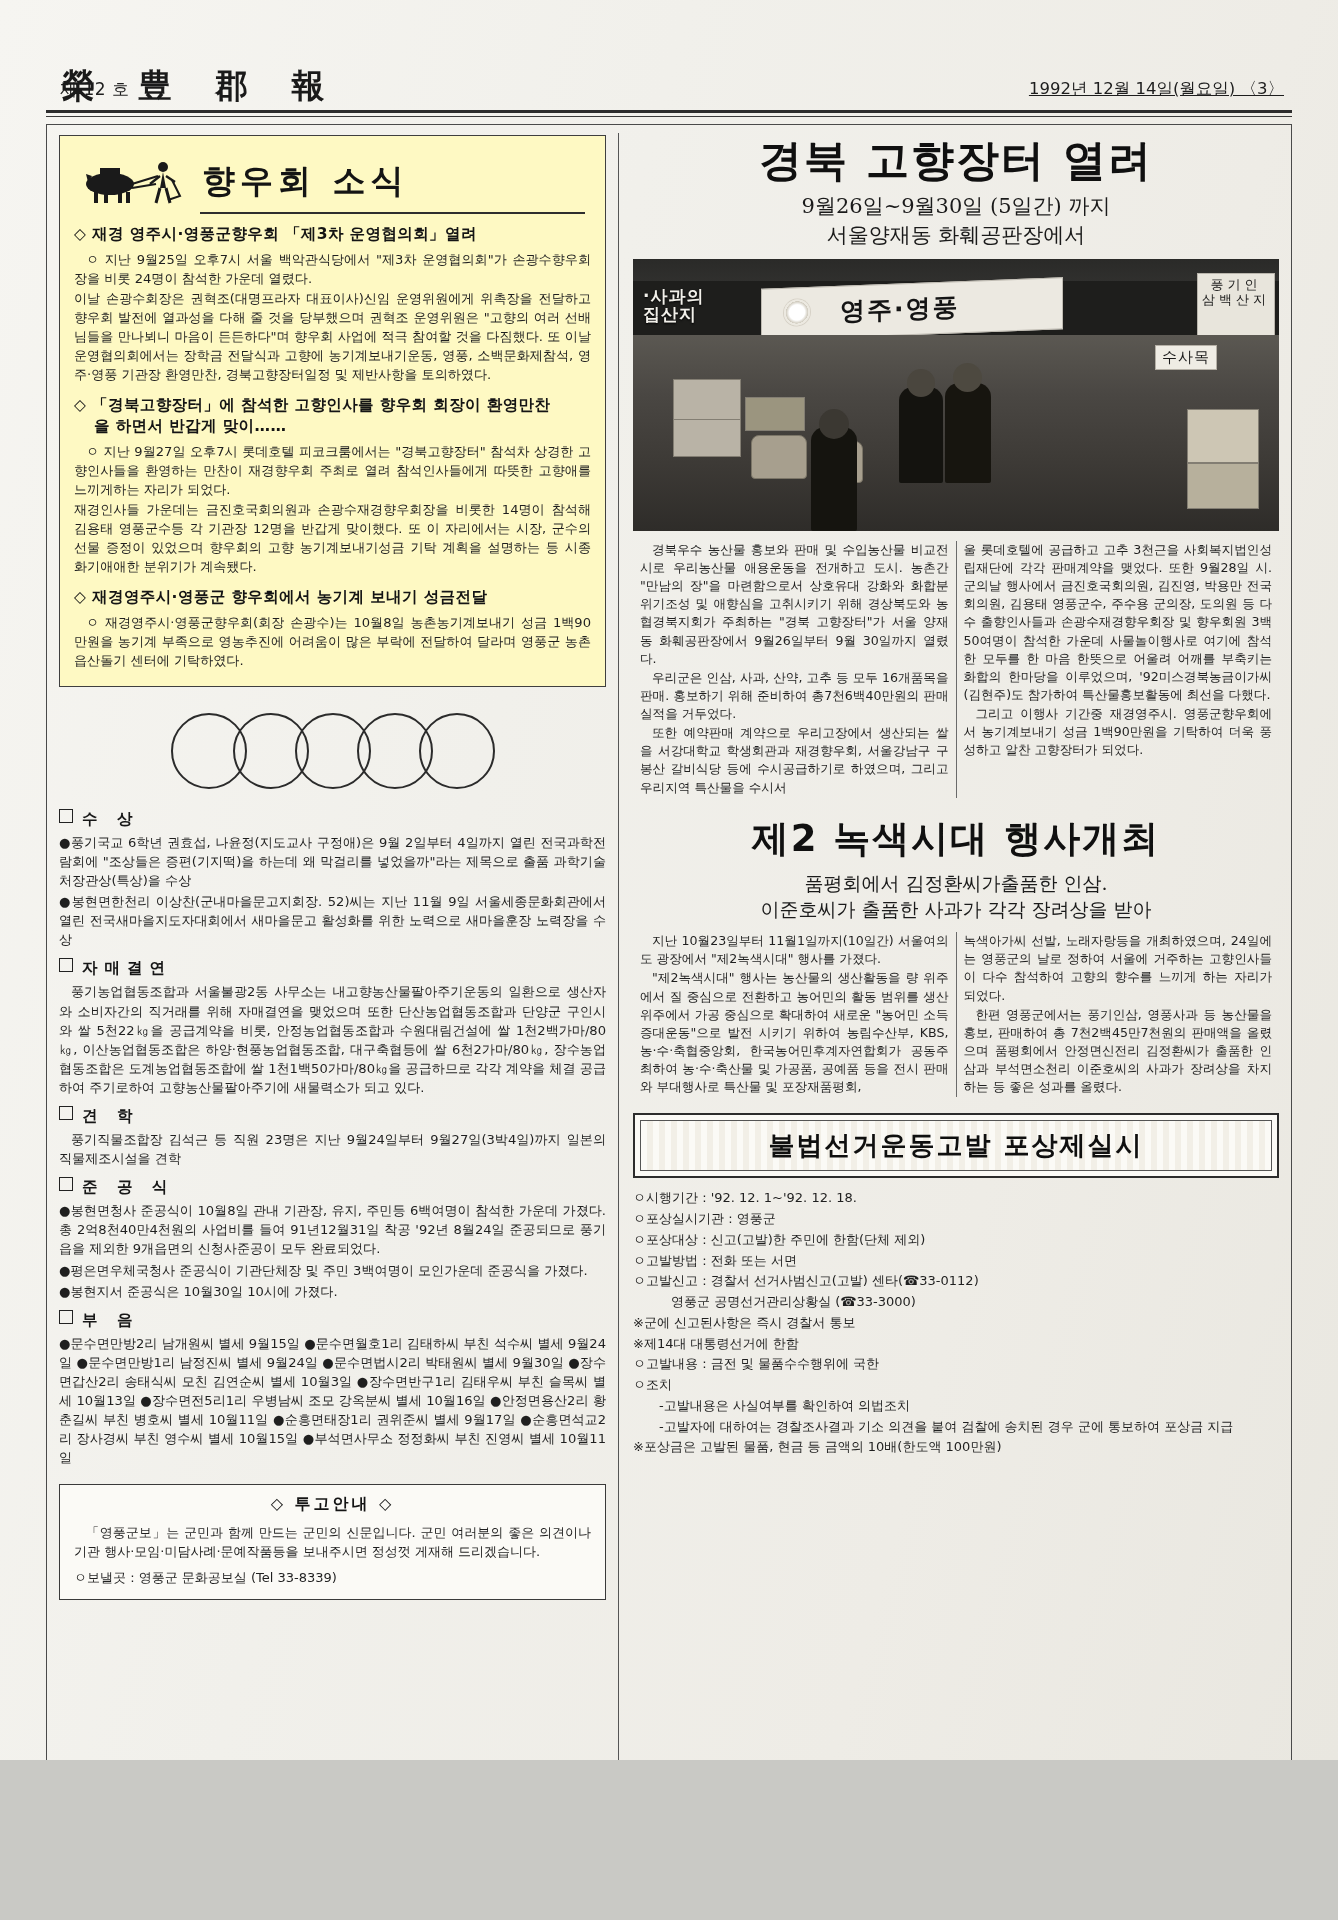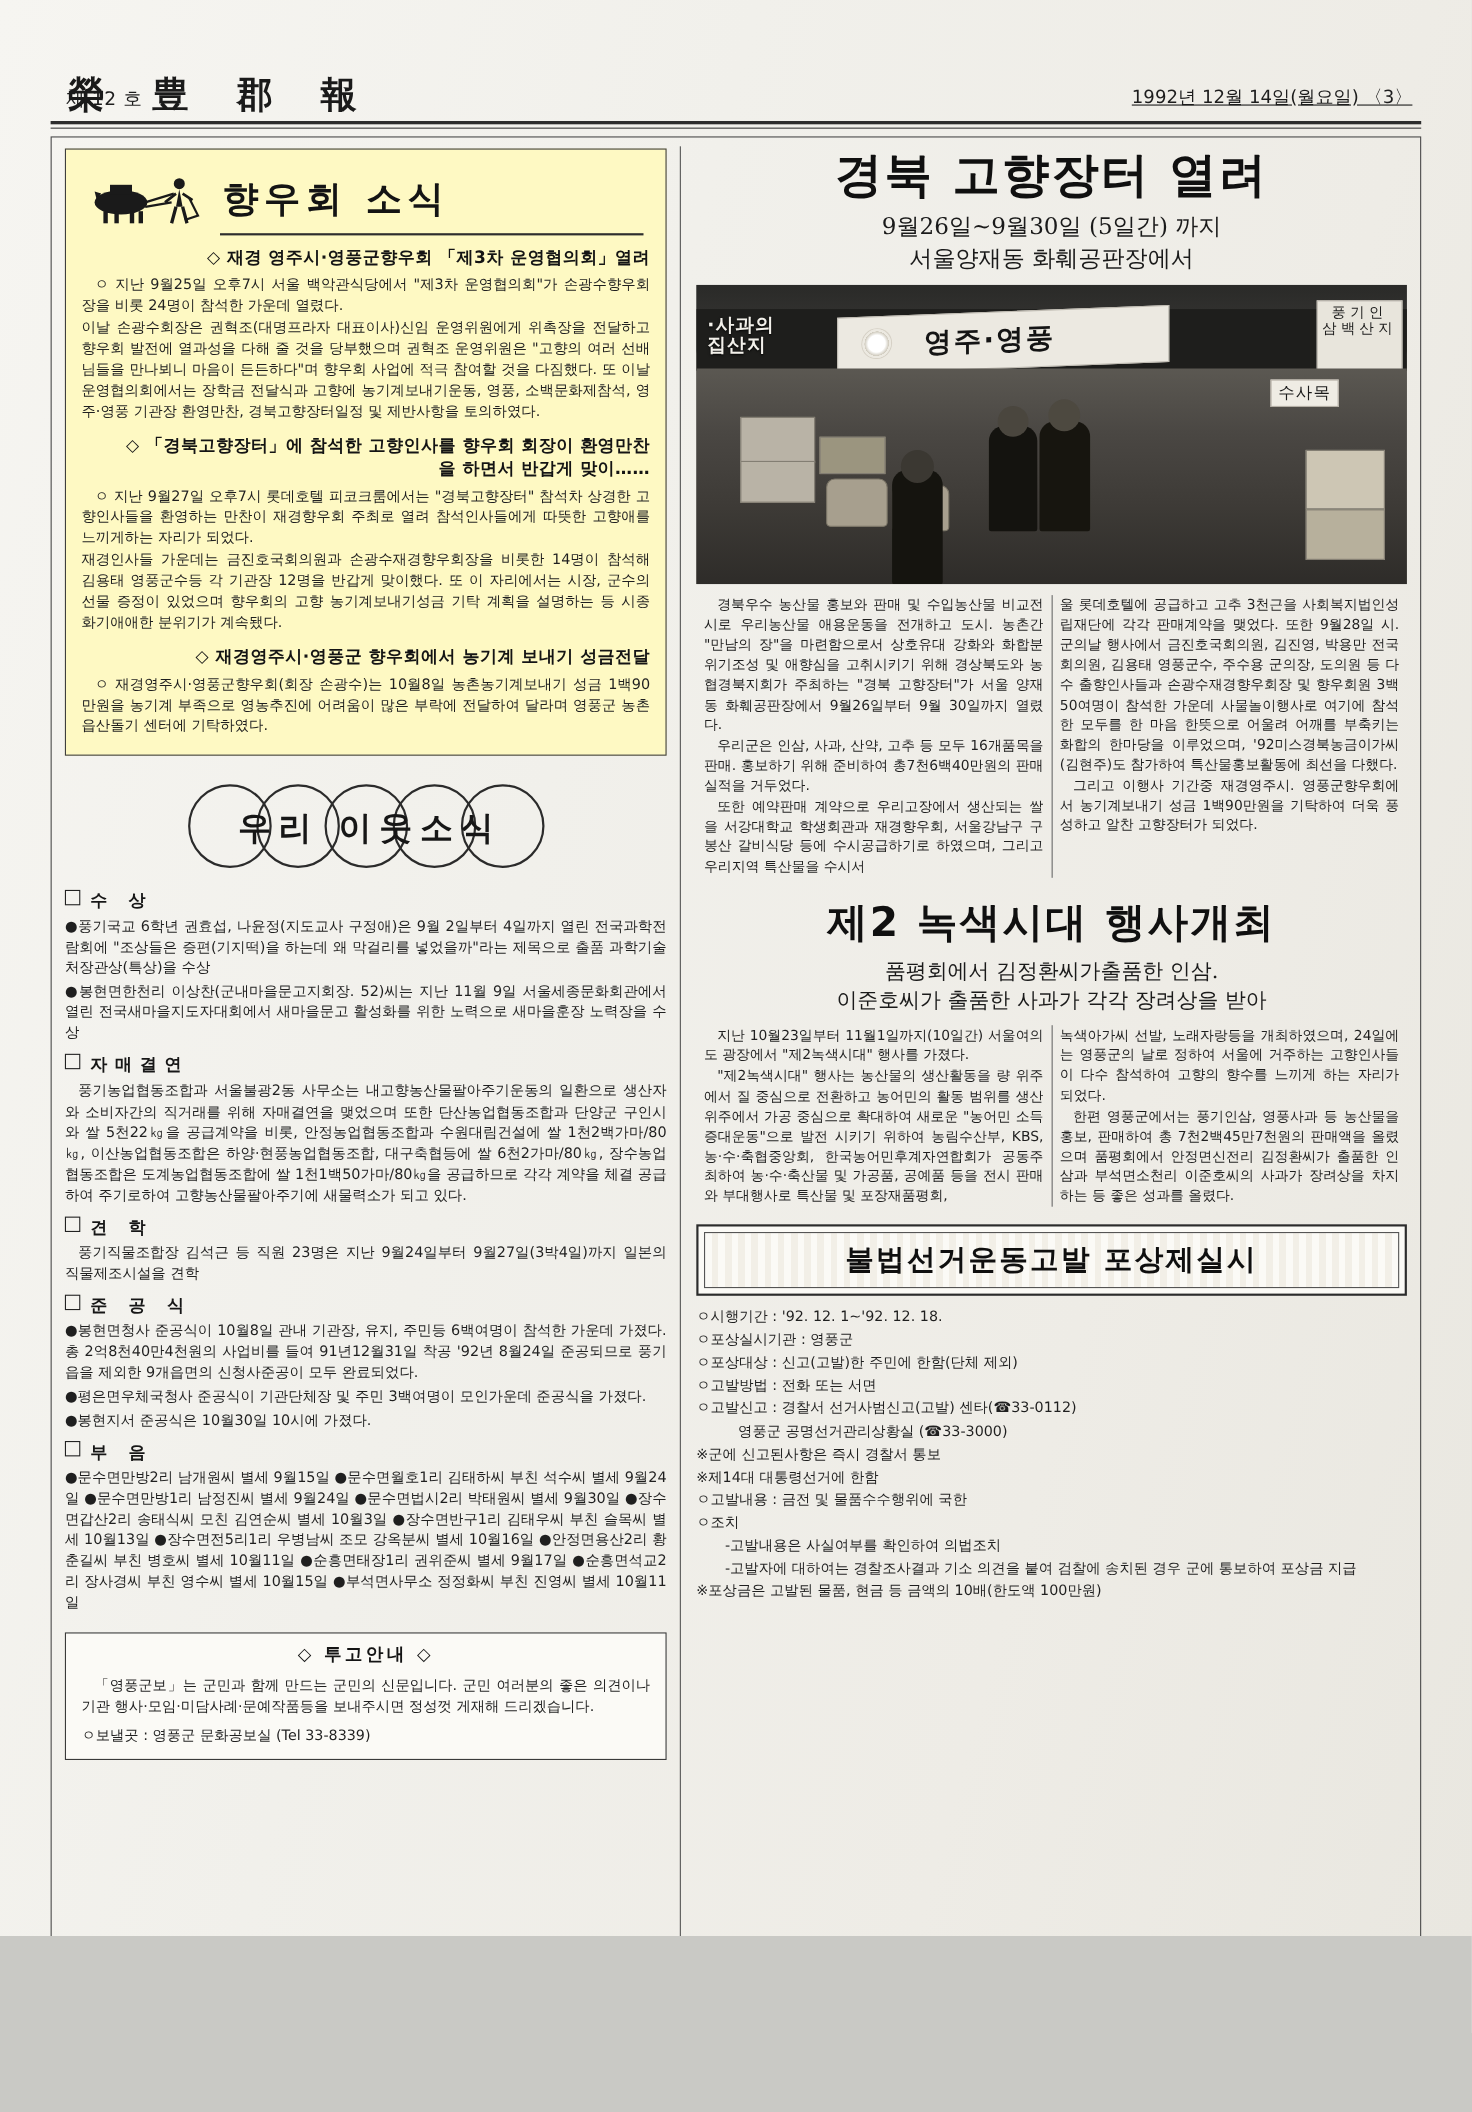--- a/index.html
+++ b/index.html
@@ -45,21 +45,21 @@
 
   
   .hyangwoo-box{border:1.5px solid #3f3f3f;box-sizing:border-box;padding:12px 14px 14px 14px;
                 background:#fef9c3;position:relative;}
   .hw-head{display:flex;align-items:flex-end;gap:14px;padding:6px 4px 2px 6px;}
   .ox-art{width:108px;height:52px;position:relative;flex:0 0 auto;}
   .hw-title{font-size:33px;font-weight:bold;letter-spacing:5px;color:#141414;
             font-family:"DejaVu Sans","Liberation Sans",sans-serif;padding-bottom:2px;}
   .hw-underline{border-top:2px solid #2e2e2e;margin:4px 6px 10px 126px;}
 
-  .sub-head{font-size:15.5px;font-weight:bold;color:#141414;margin:10px 0 6px 0;letter-spacing:.4px;text-align:right;}
+  .sub-head{font-size:15.5px;font-weight:bold;color:#141414;margin:10px 0 6px 0;letter-spacing:.4px;}
   .sub-head .l2{display:block;padding-left:20px;}
 
   
   .neighbor-logo{position:relative;height:86px;margin:26px 0 10px 0;}
   .nb-circles{position:absolute;left:50%;top:0;transform:translateX(-50%);display:flex;}
   .nb-circles span{width:72px;height:72px;border:2px solid #2b2b2b;border-radius:50%;
                    background:transparent;margin-left:-14px;}
   .nb-circles span:first-child{margin-left:0;}
   .nb-text{position:absolute;left:0;right:0;top:20px;text-align:center;
            font-size:30px;font-weight:bold;letter-spacing:7px;color:#161616;text-indent:7px;}
@@ -194,21 +194,20 @@
         </div>
 
         <div class="neighbor-logo">
           <div class="nb-circles">
             <span></span>
             <span></span>
             <span></span>
             <span></span>
             <span></span>
           </div>
-          <div class="nb-text">우리 이웃소식</div>
         </div>
 
         <div>
           <div class="box-head"><span class="sq"></span><span>수  상</span></div>
           <p class="bullet-p">●풍기국교 6학년 권효섭, 나윤정(지도교사 구정애)은 9월 2일부터 4일까지 열린 전국과학전람회에 "조상들은 증편(기지떡)을 하는데 왜 막걸리를 넣었을까"라는 제목으로 출품 과학기술처장관상(특상)을 수상</p>
           <p class="bullet-p">●봉현면한천리 이상찬(군내마을문고지회장. 52)씨는 지난 11월 9일 서울세종문화회관에서 열린 전국새마을지도자대회에서 새마을문고 활성화를 위한 노력으로 새마을훈장 노력장을 수상</p>
         </div>
 
         <div>
           <div class="box-head"><span class="sq"></span><span>자매결연</span></div>

